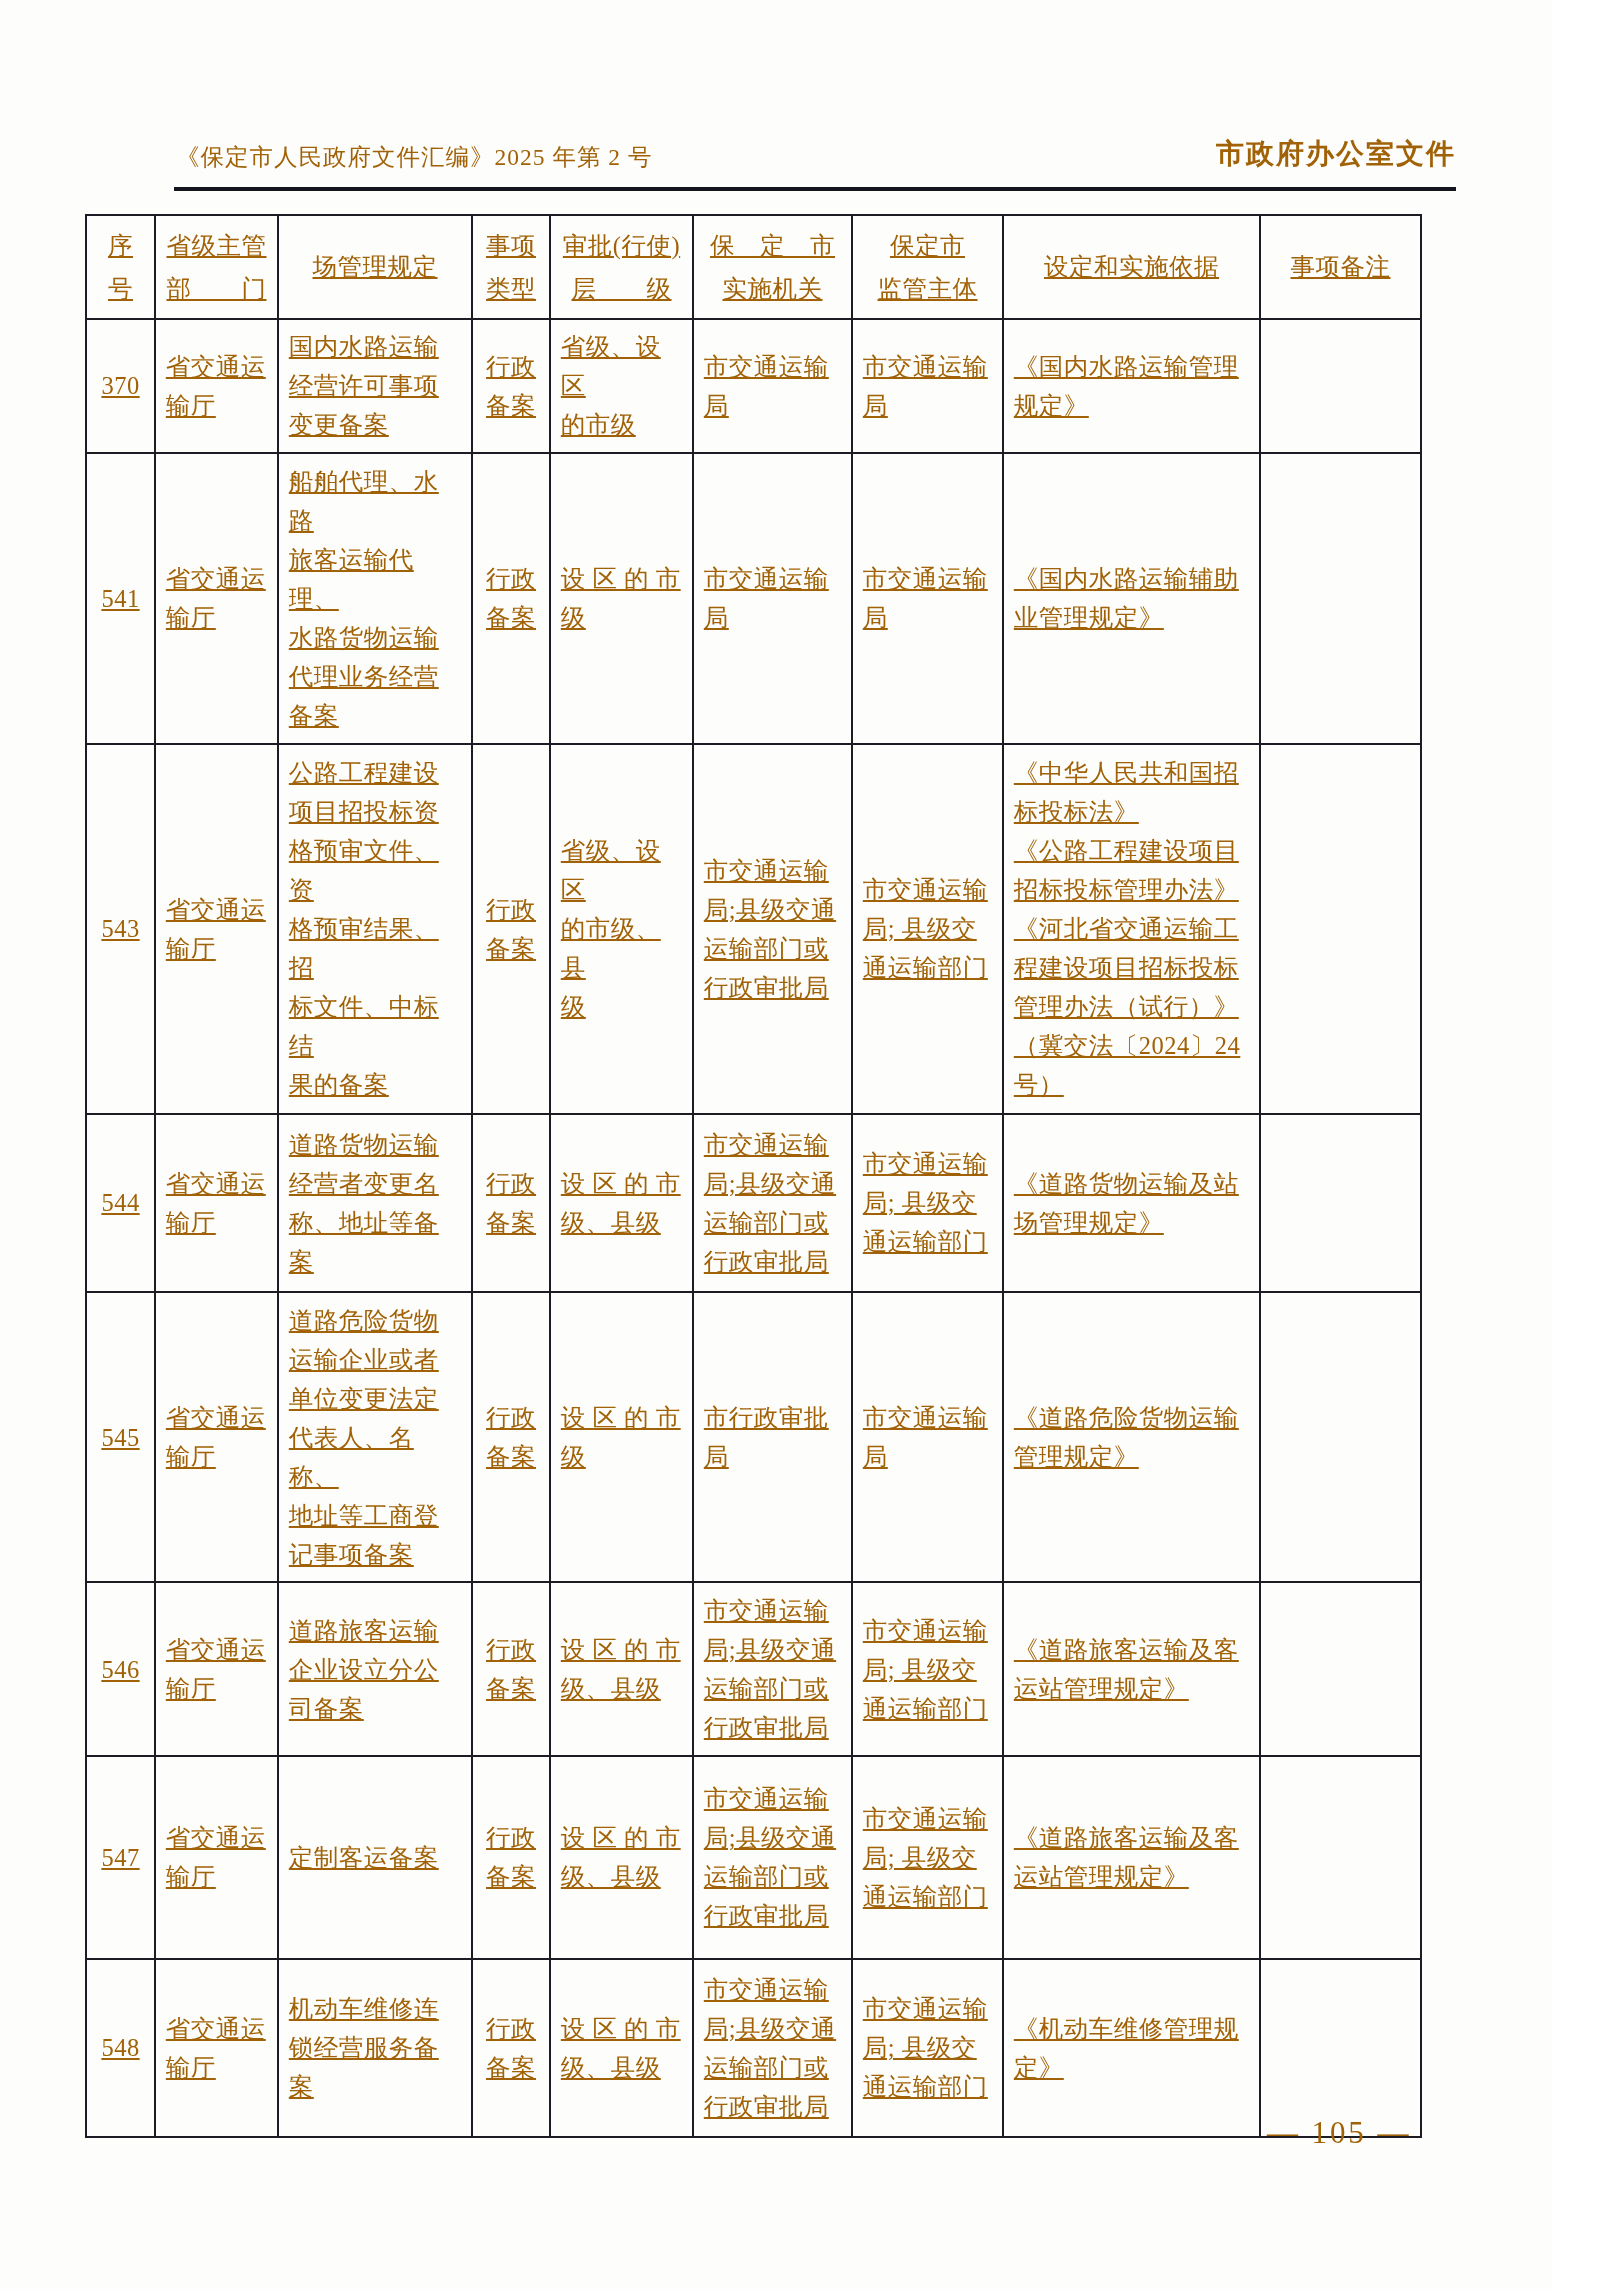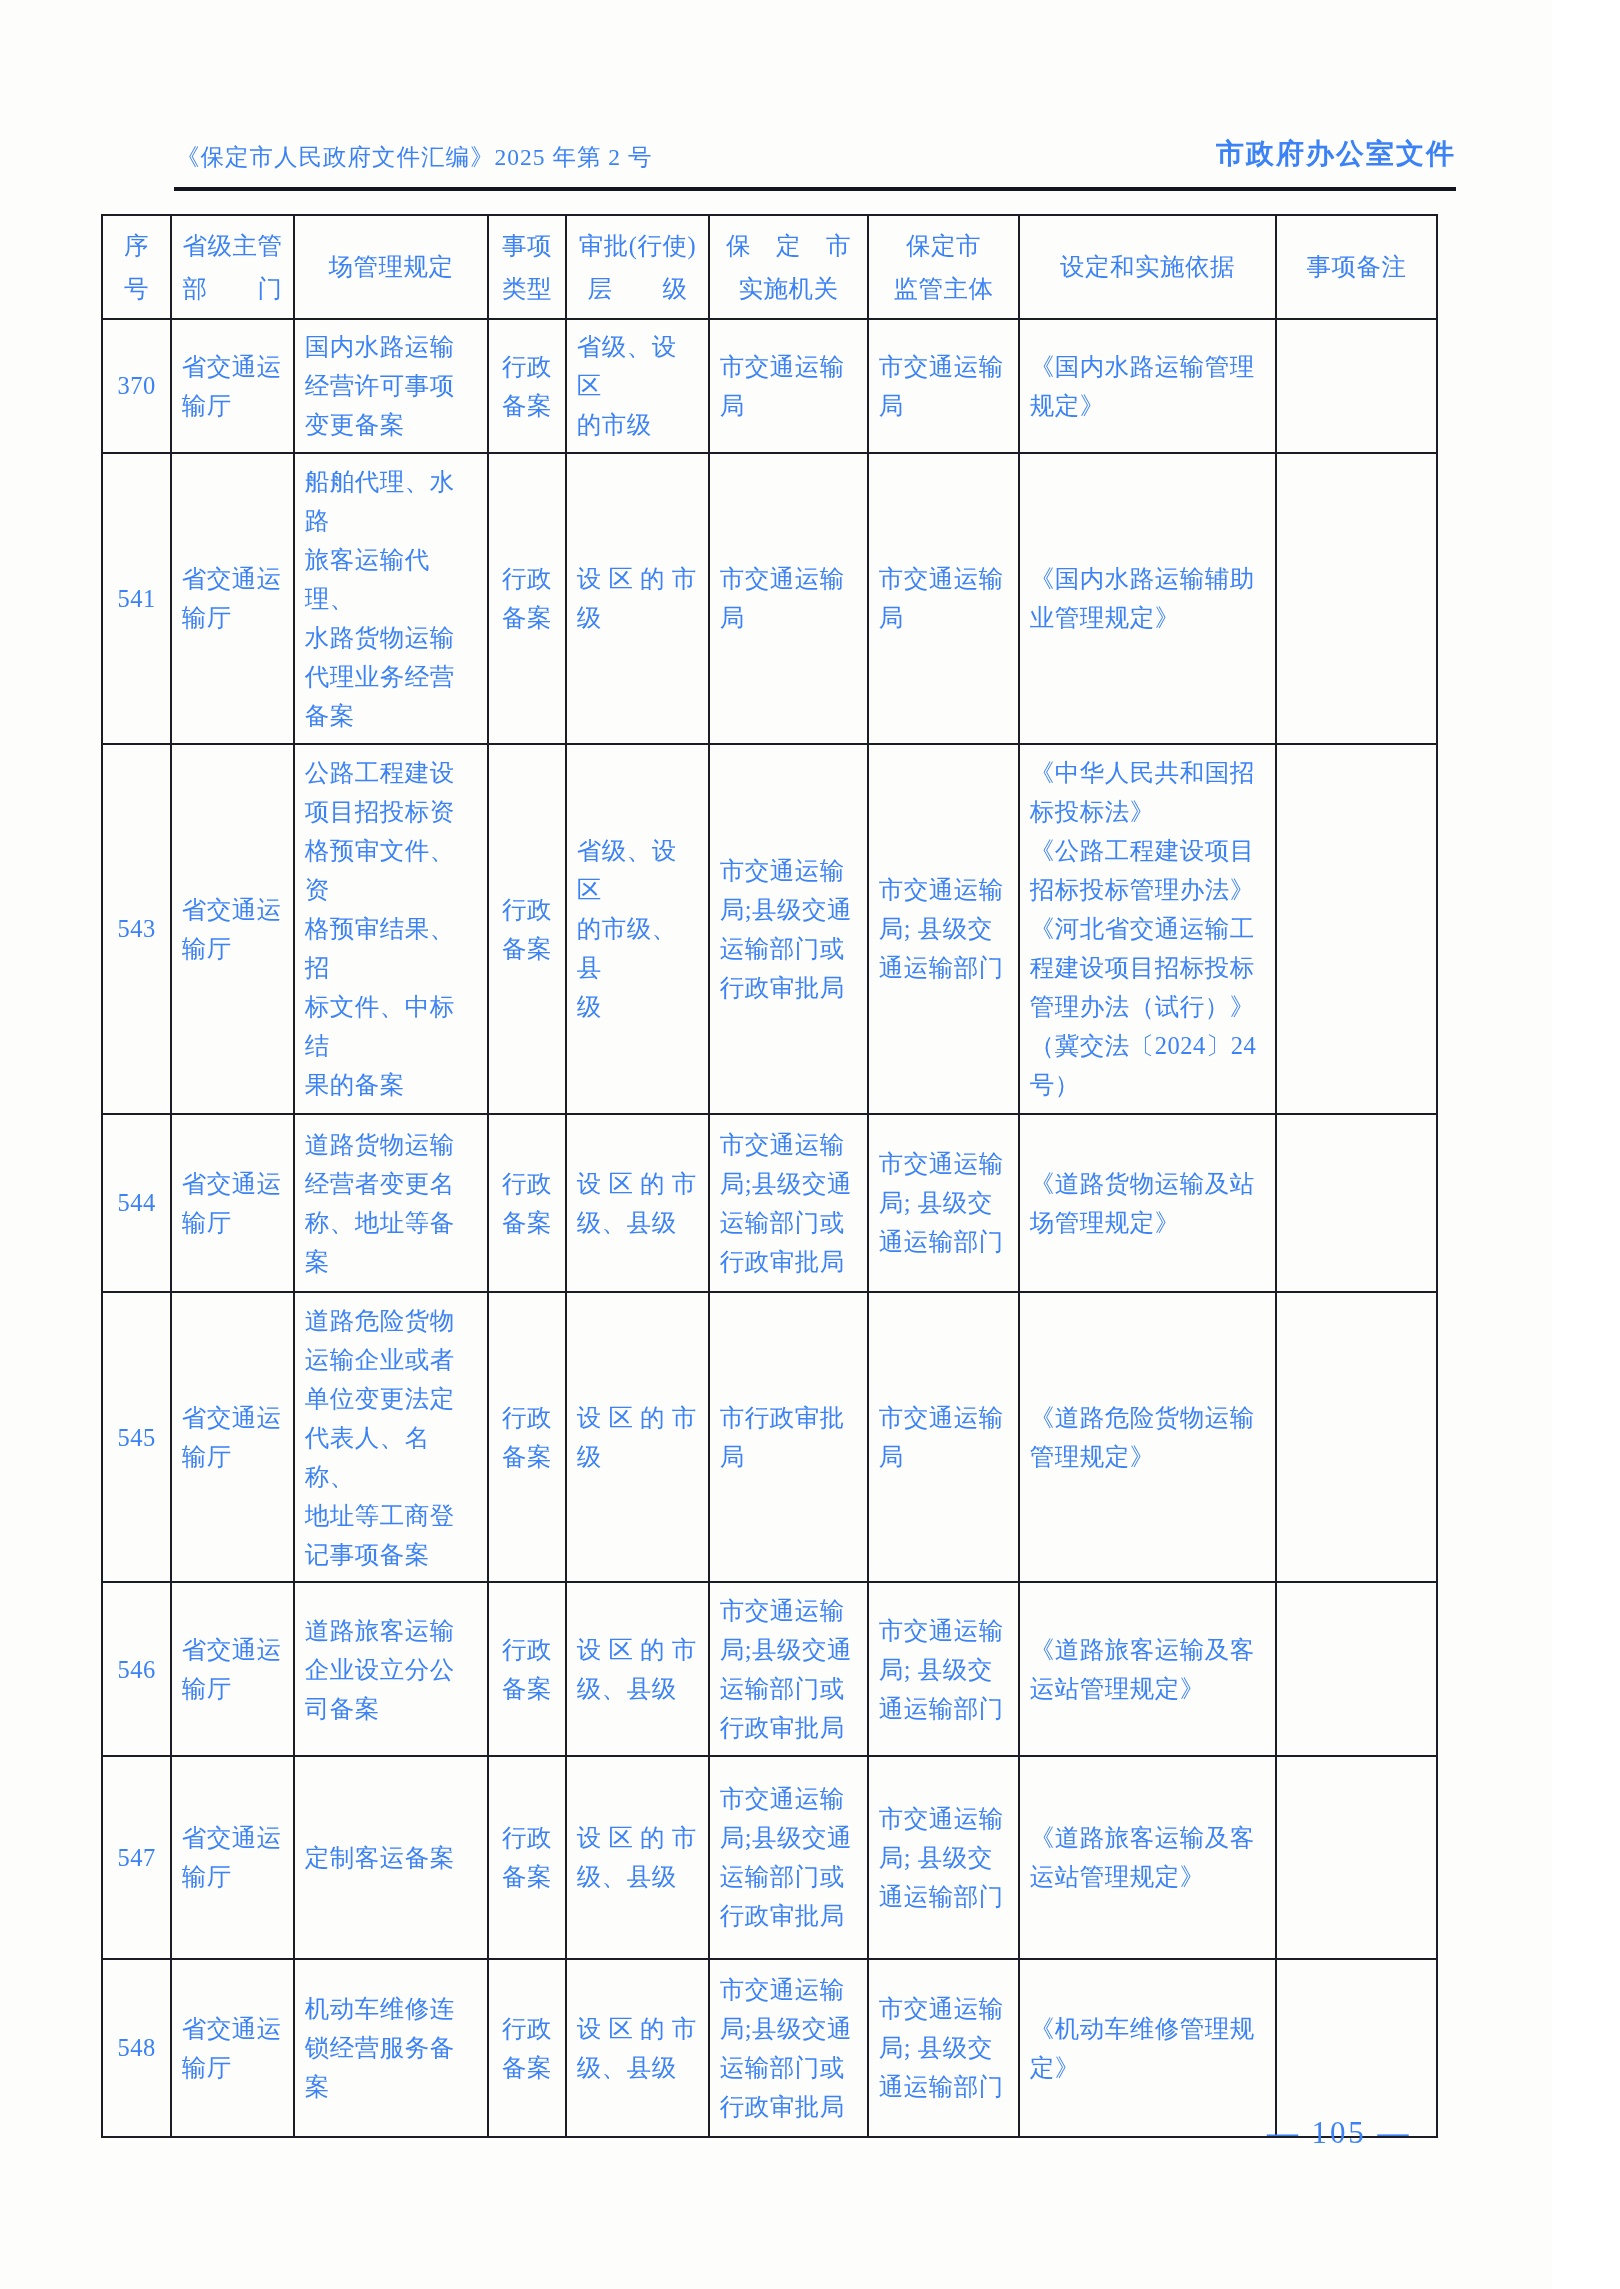--- a/index.html
+++ b/index.html
@@ -1,42 +1,43 @@
 <!DOCTYPE html>
 <html><head>
 <meta charset="utf-8">
 <style>
   html,body { margin:0; padding:0; background:#ffffff; }
   .page {
     position:relative;
     width:1552px; height:2290px;
     background:#fdfdfb;
     font-family:"Liberation Serif", serif;
-    color:#3b82f6;
+    color:#a16207;
     overflow:hidden;
   }
   .doc-header {
     position:absolute; top:135px; left:176px; width:1280px;
     display:flex; justify-content:space-between; align-items:flex-end;
   }
   .doc-header .hdr-left {
     font-size:23.5px; letter-spacing:1px; white-space:nowrap;
   }
   .doc-header .hdr-right {
     font-family:"Liberation Sans", sans-serif;
     font-size:28px; font-weight:700; letter-spacing:2px; white-space:nowrap;
   }
   .header-rule {
     position:absolute; top:187px; left:174px; width:1282px; height:3.9px;
     background:#15151f;
   }
   table.doc-table {
-    position:absolute; top:214px; left:101px;
+    position:absolute; top:214px; left:85px;
     border-collapse:collapse; table-layout:fixed;
     border:2.9px solid #15151f;
+    text-decoration:underline;
   }
   .doc-table th, .doc-table td {
     border:2px solid #1c1c24;
     vertical-align:middle;
     padding:7.8px 9.8px;
     font-size:24.5px;
     line-height:39px;
     letter-spacing:0.5px;
     white-space:pre-line;
     font-weight:400;

